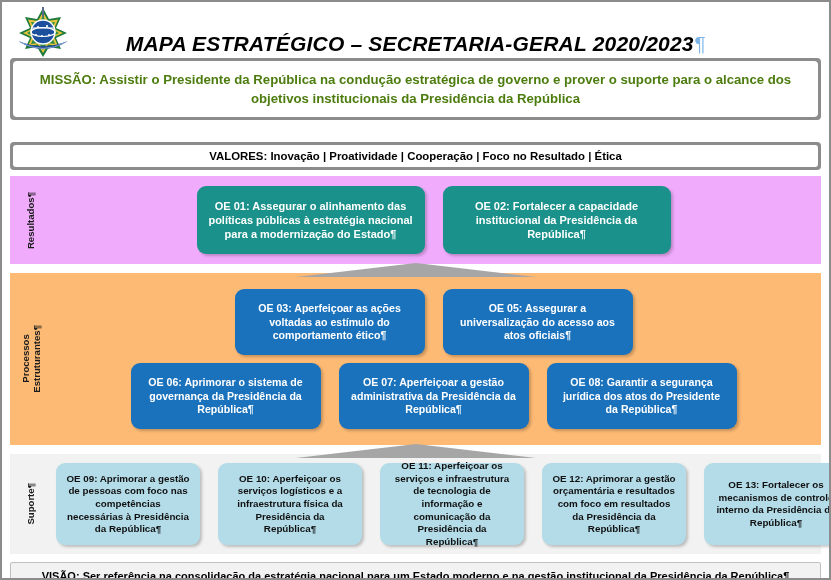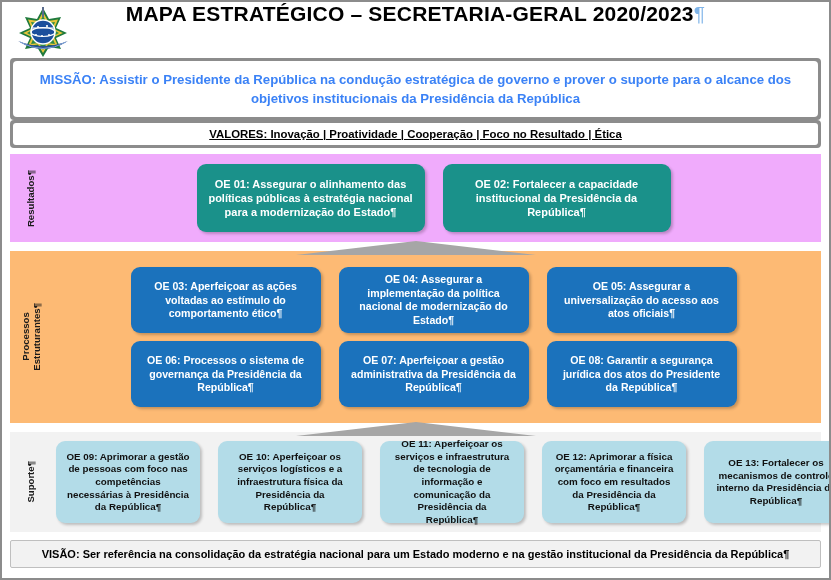--- a/index.html
+++ b/index.html
@@ -14,23 +14,24 @@
     background: #ffffff;
     border: 2px solid #8c8c8c;
     overflow: hidden;
   }
 
   
   .header {
     position: relative;
     height: 54px;
     display: flex;
-    align-items: flex-start;
-    justify-content: center;
-    background: #ffffff;
+    align-items: flex-end;
+    justify-content: center;
+    background: #ffffff;
+    font-style: italic;
   }
   .crest {
     position: absolute;
     left: 10px; top: 3px;
     width: 62px; height: 52px;
   }
   .header-title {
     font-size: 21px;
     font-weight: bold;
     letter-spacing: 0.2px;
@@ -54,23 +55,23 @@
   .mission-box {
     background: #ffffff;
     border-radius: 4px;
     padding: 9px 16px;
     text-align: center;
   }
   .mission-text {
     font-size: 13.2px;
     font-weight: bold;
     line-height: 1.45;
-    color: #3b82f6;
-  }
-  .values-wrap { margin-top: 0; text-decoration: underline; }
+    color: #4d7c0f;
+  }
+  .values-wrap { margin-top: 22px; }
   .values-box {
     background: #ffffff;
     border-radius: 3px;
     padding: 5px 10px;
     text-align: center;
   }
   .values-text {
     font-size: 11.4px;
     font-weight: bold;
     color: #000000;
@@ -262,29 +263,26 @@
       <div class="side-label">
         <span>Processos
 Estruturantes¶</span>
       </div>
       <div class="band-body">
         <div class="row">
           <div class="obj obj-blue">
             <span>OE 03: Aperfeiçoar as ações voltadas ao estímulo do comportamento ético¶</span>
           </div>
           <div class="obj obj-blue">
-            <span>OE 04: Assegurar a implementação da política nacional de modernização do Estado¶</span>
-          </div>
-          <div class="obj obj-blue">
             <span>OE 05: Assegurar a universalização do acesso aos atos oficiais¶</span>
           </div>
         </div>
         <div class="row">
           <div class="obj obj-blue">
-            <span>OE 06: Processos o sistema de governança da Presidência da República¶</span>
+            <span>OE 06: Aprimorar o sistema de governança da Presidência da República¶</span>
           </div>
           <div class="obj obj-blue">
             <span>OE 07: Aperfeiçoar a gestão administrativa da Presidência da República¶</span>
           </div>
           <div class="obj obj-blue">
             <span>OE 08: Garantir a segurança jurídica dos atos do Presidente da República¶</span>
           </div>
         </div>
       </div>
     </div>
@@ -303,21 +301,21 @@
           <div class="obj obj-light">
             <span>OE 09: Aprimorar a gestão de pessoas com foco nas competências necessárias à Presidência da República¶</span>
           </div>
           <div class="obj obj-light">
             <span>OE 10: Aperfeiçoar os serviços logísticos e a infraestrutura física da Presidência da República¶</span>
           </div>
           <div class="obj obj-light">
             <span>OE 11: Aperfeiçoar os serviços e infraestrutura de tecnologia de informação e comunicação da Presidência da República¶</span>
           </div>
           <div class="obj obj-light">
-            <span>OE 12: Aprimorar a física orçamentária e financeira com foco em resultados da Presidência da República¶</span>
+            <span>OE 12: Aprimorar a gestão orçamentária e resultados com foco em resultados da Presidência da República¶</span>
           </div>
           <div class="obj obj-light">
             <span>OE 13: Fortalecer os mecanismos de controle interno da Presidência da República¶</span>
           </div>
         </div>
       </div>
     </div>
 
   </div>
 

